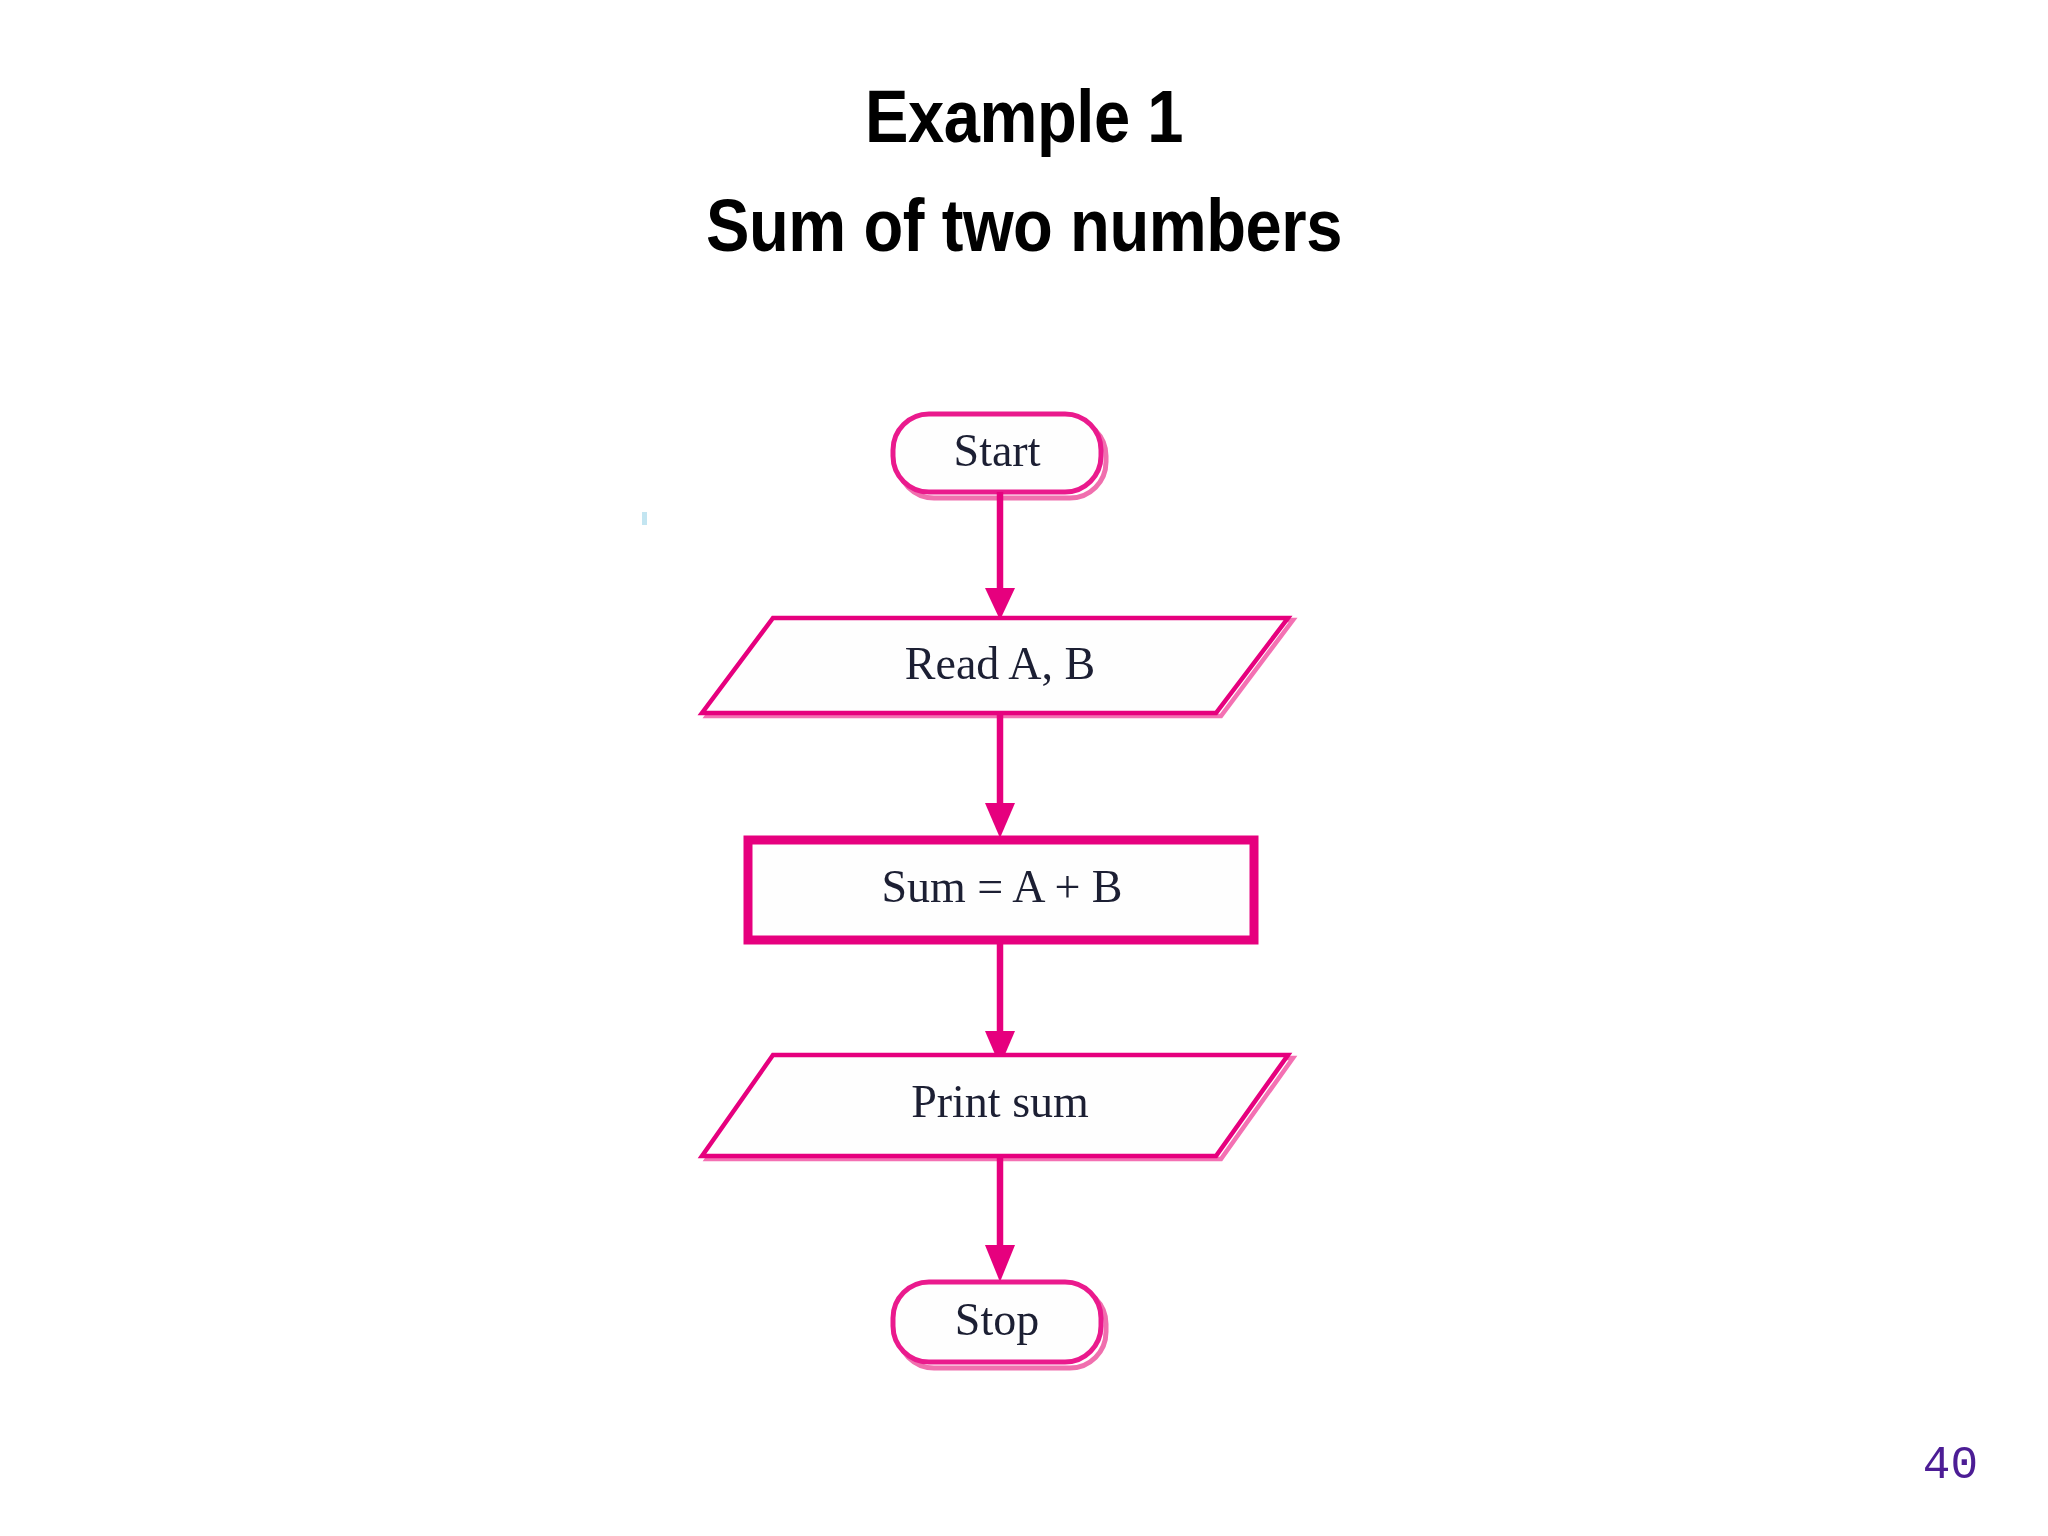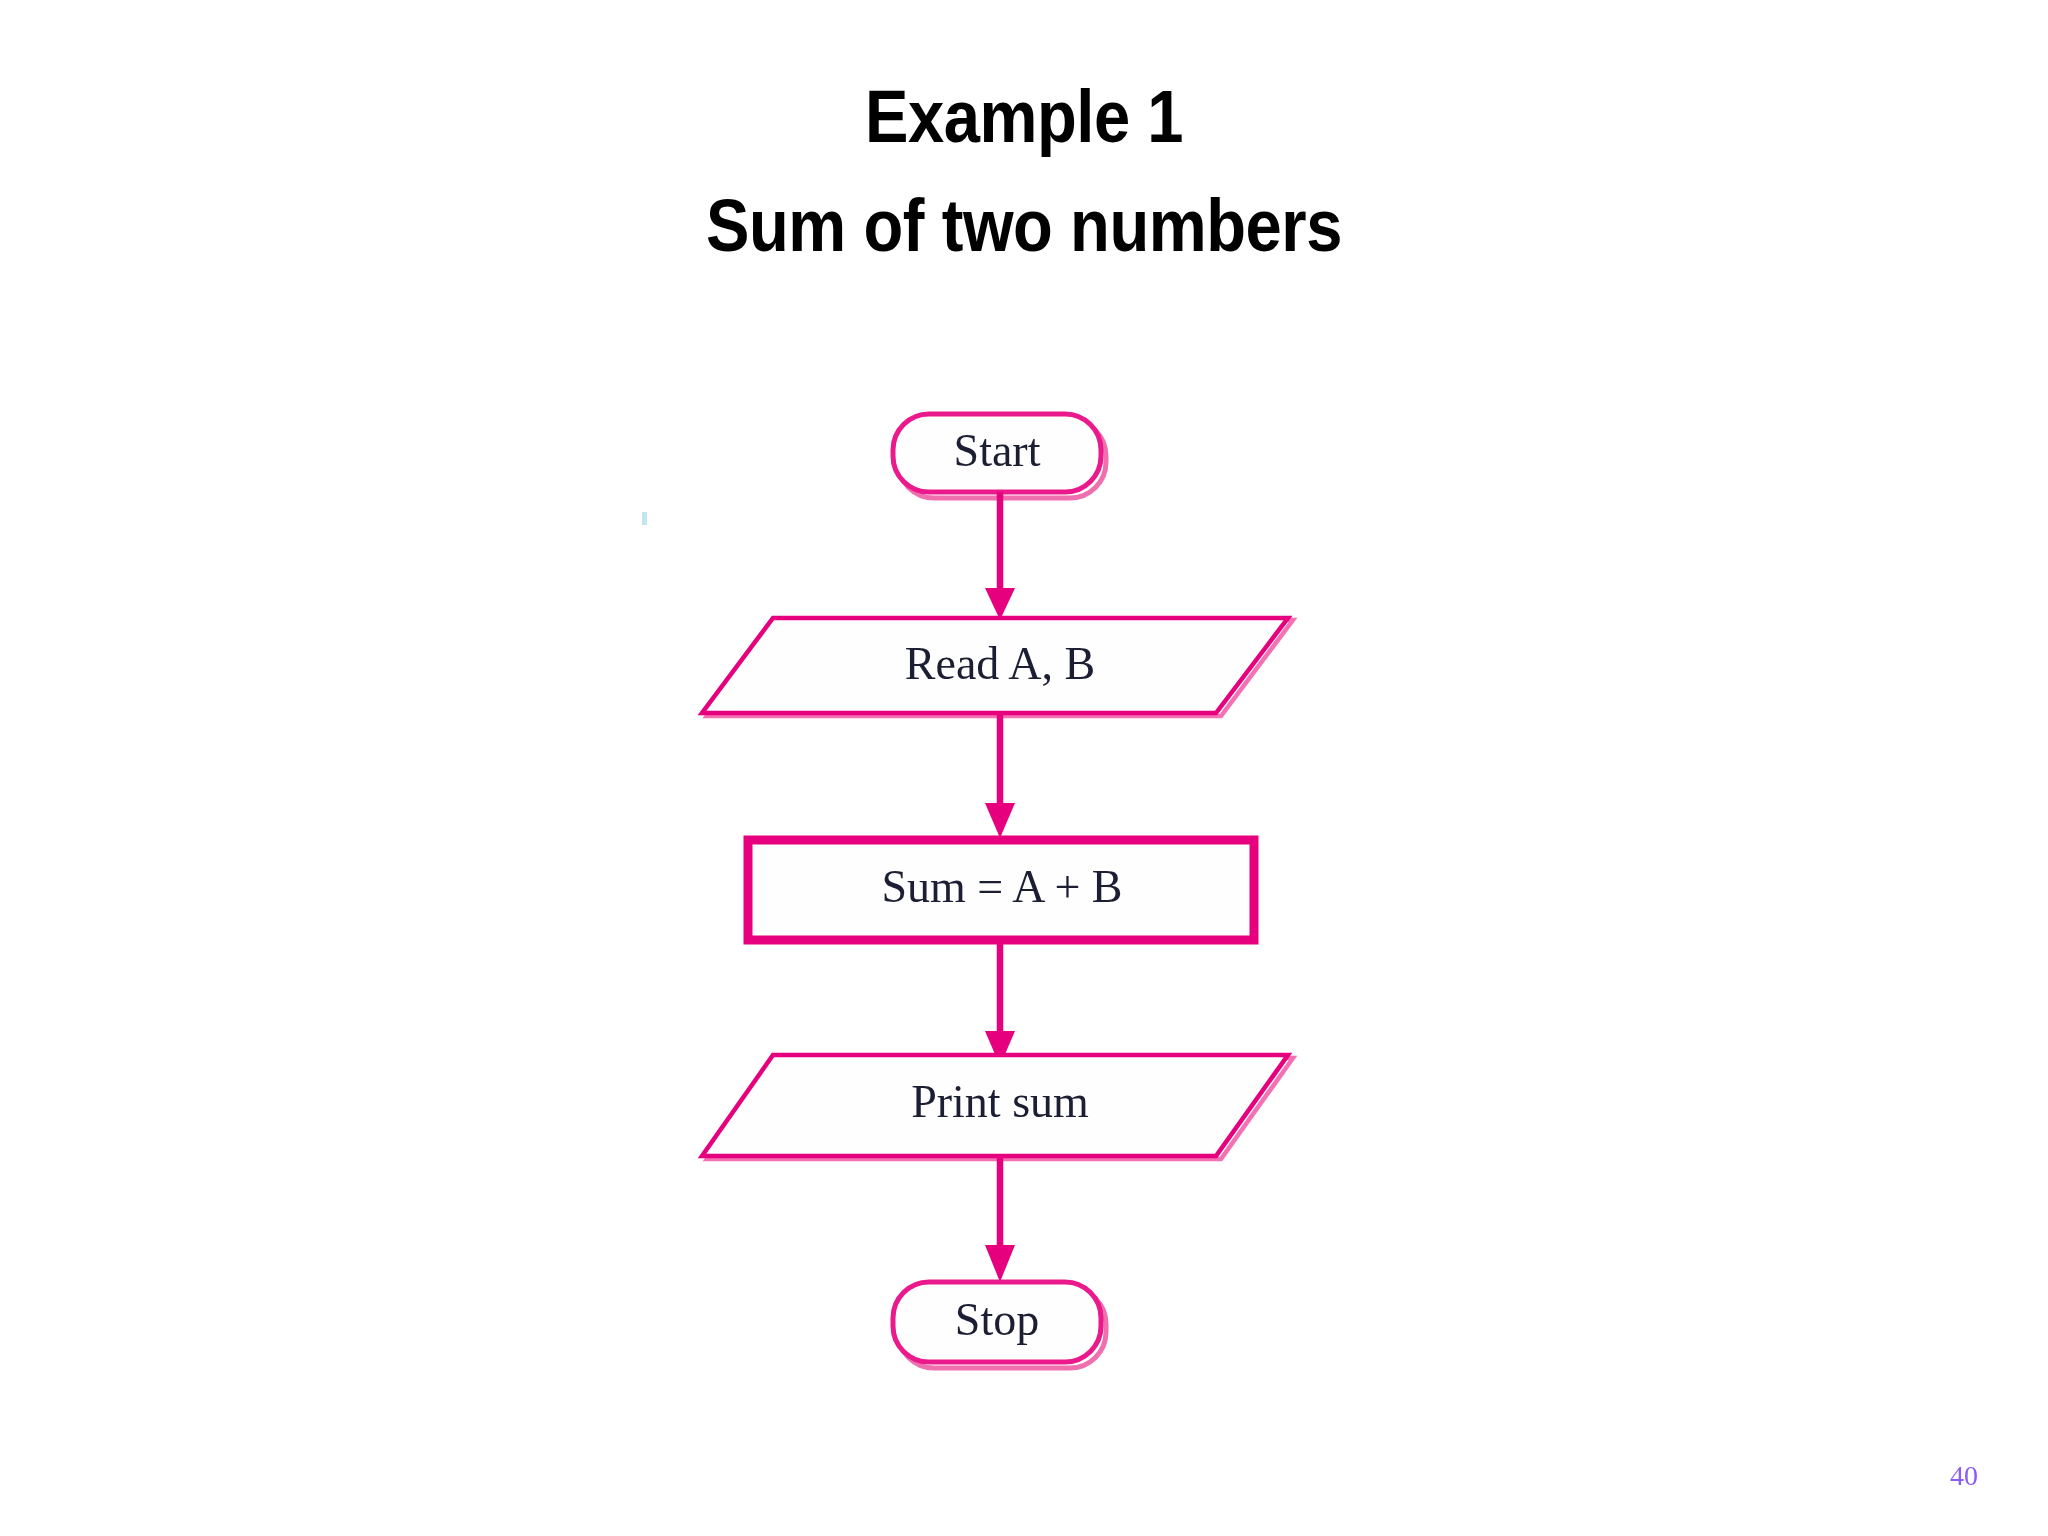--- a/index.html
+++ b/index.html
@@ -97,23 +97,23 @@
     height: 13px;
     background: #b8e0ee;
     opacity: 0.85;
   }
 
   
   #page-number {
     position: absolute;
     right: 70px;
     bottom: 44px;
-    color: #8b5cf6;
-    font-family: Liberation Serif, serif;
-    font-size: 28px;
+    color: #4c1d95;
+    font-family: Liberation Mono, monospace;
+    font-size: 46px;
     font-weight: normal;
   }
 </style>
 </head>
 <body>
 
 <div id="slide-title">
   <span id="title-line-1">Example 1</span>
   <span id="title-line-2">Sum of two numbers</span>
 </div>

